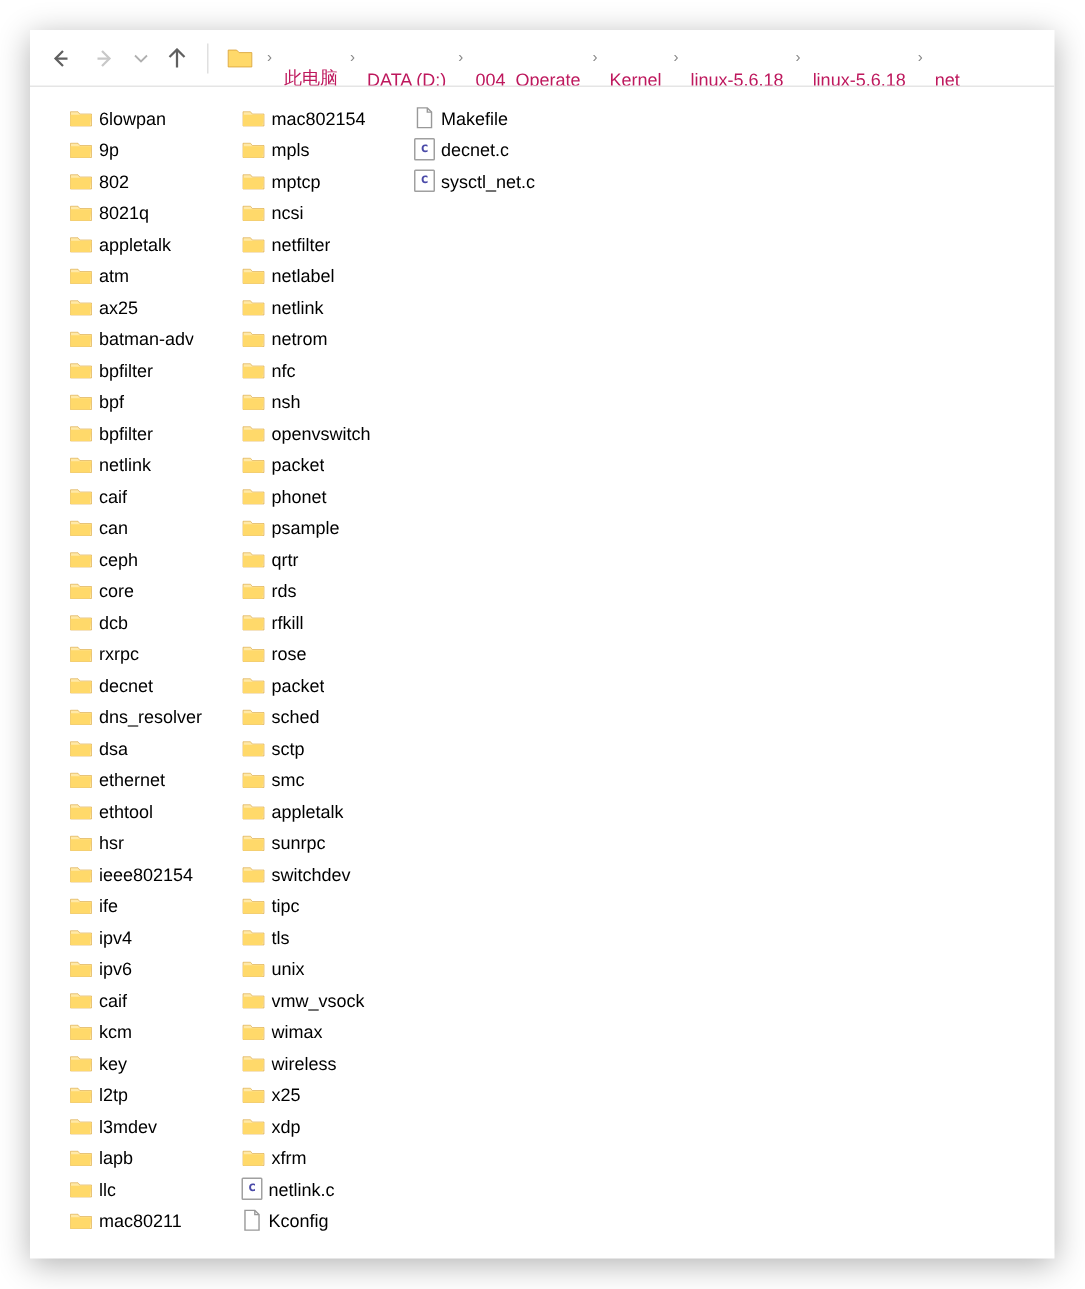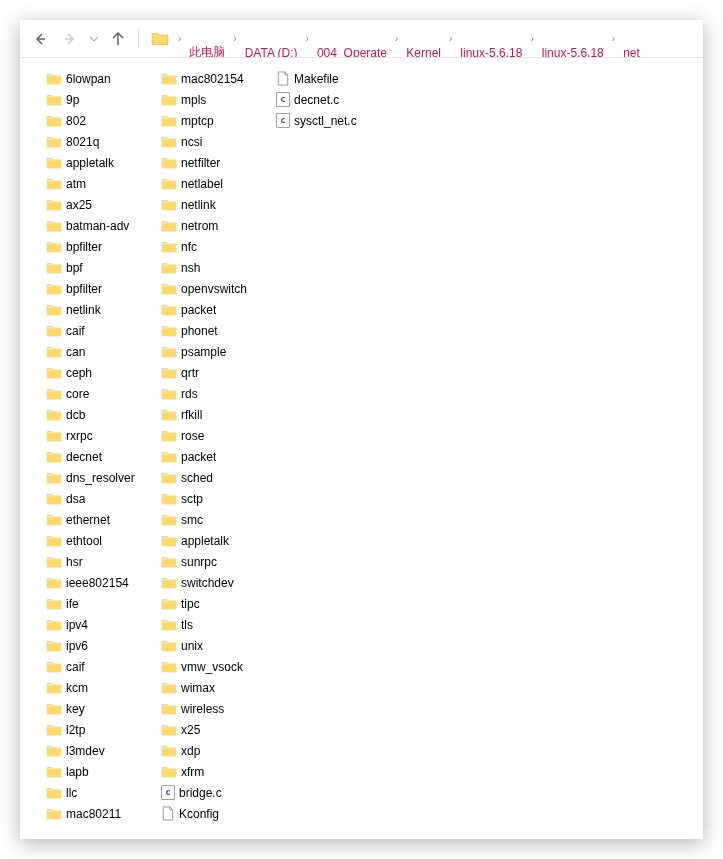--- a/index.html
+++ b/index.html
@@ -812,21 +812,21 @@
         <span class="icon-folder">
           <svg viewBox="0 0 16 16">
             <path d="M1 3.5 L6 3.5 L7.2 5 L15 5 L15 13 L1 13 Z" fill="#ffe9a8" stroke="#d9a23b" stroke-width="0.4"></path>
             <path d="M1 5.5 L15 5.5 L14 13 L1 13 Z" fill="#ffd96a"></path>
           </svg>
         </span>
         <span class="item-label">xfrm</span>
       </div>
       <div class="item">
         <span class="icon-c">c</span>
-        <span class="item-label">bridge.c</span>
+        <span class="item-label">netlink.c</span>
       </div>
       <div class="item">
         <span class="icon-blank">
           <svg viewBox="0 0 14 16">
             <path d="M2 1 L9 1 L12 4 L12 15 L2 15 Z" fill="#fff" stroke="#999" stroke-width="1"></path>
             <path d="M9 1 L9 4 L12 4" fill="none" stroke="#999" stroke-width="1"></path>
           </svg>
         </span>
         <span class="item-label">Kconfig</span>
       </div>

